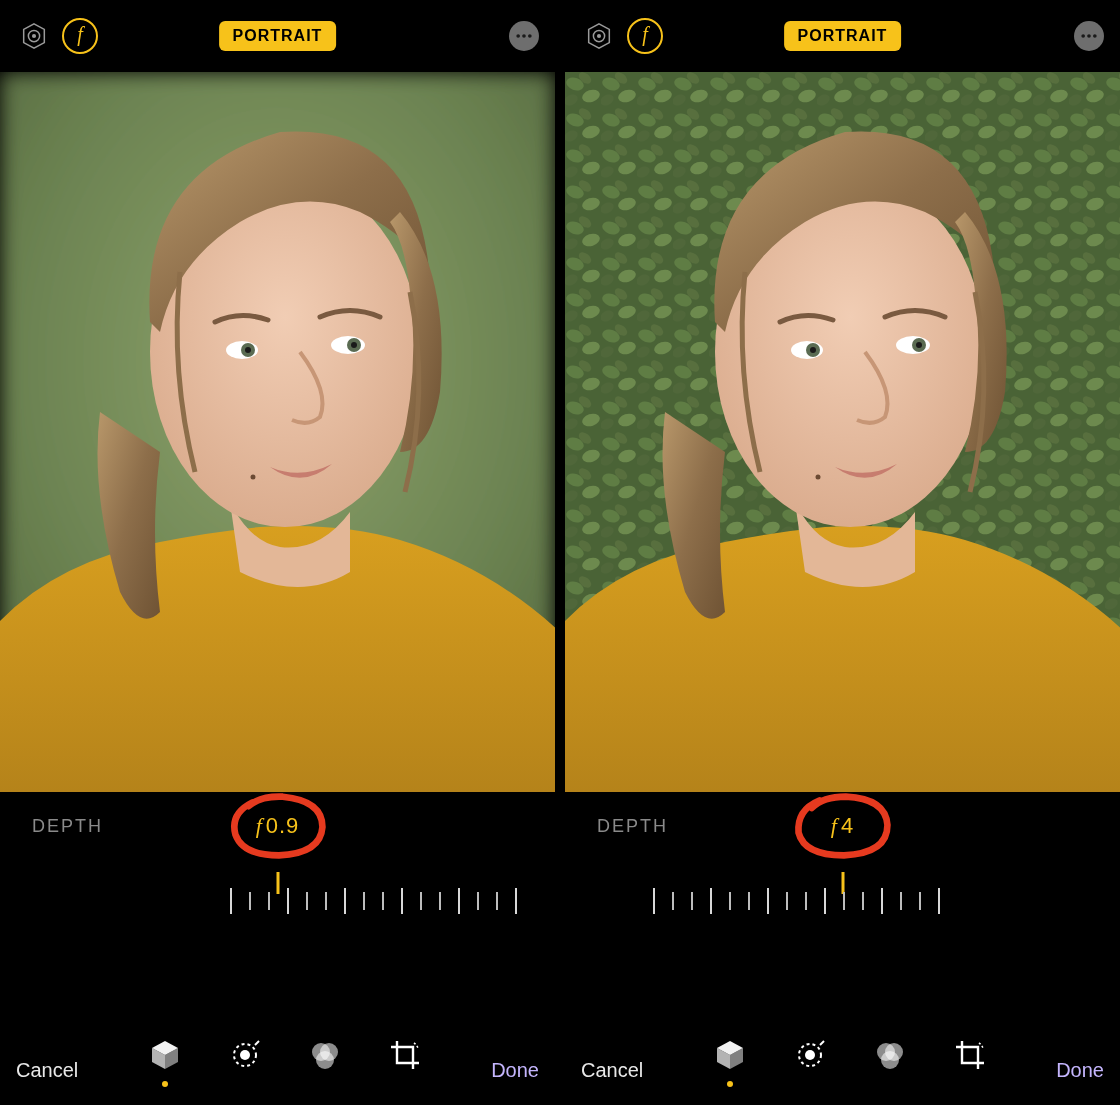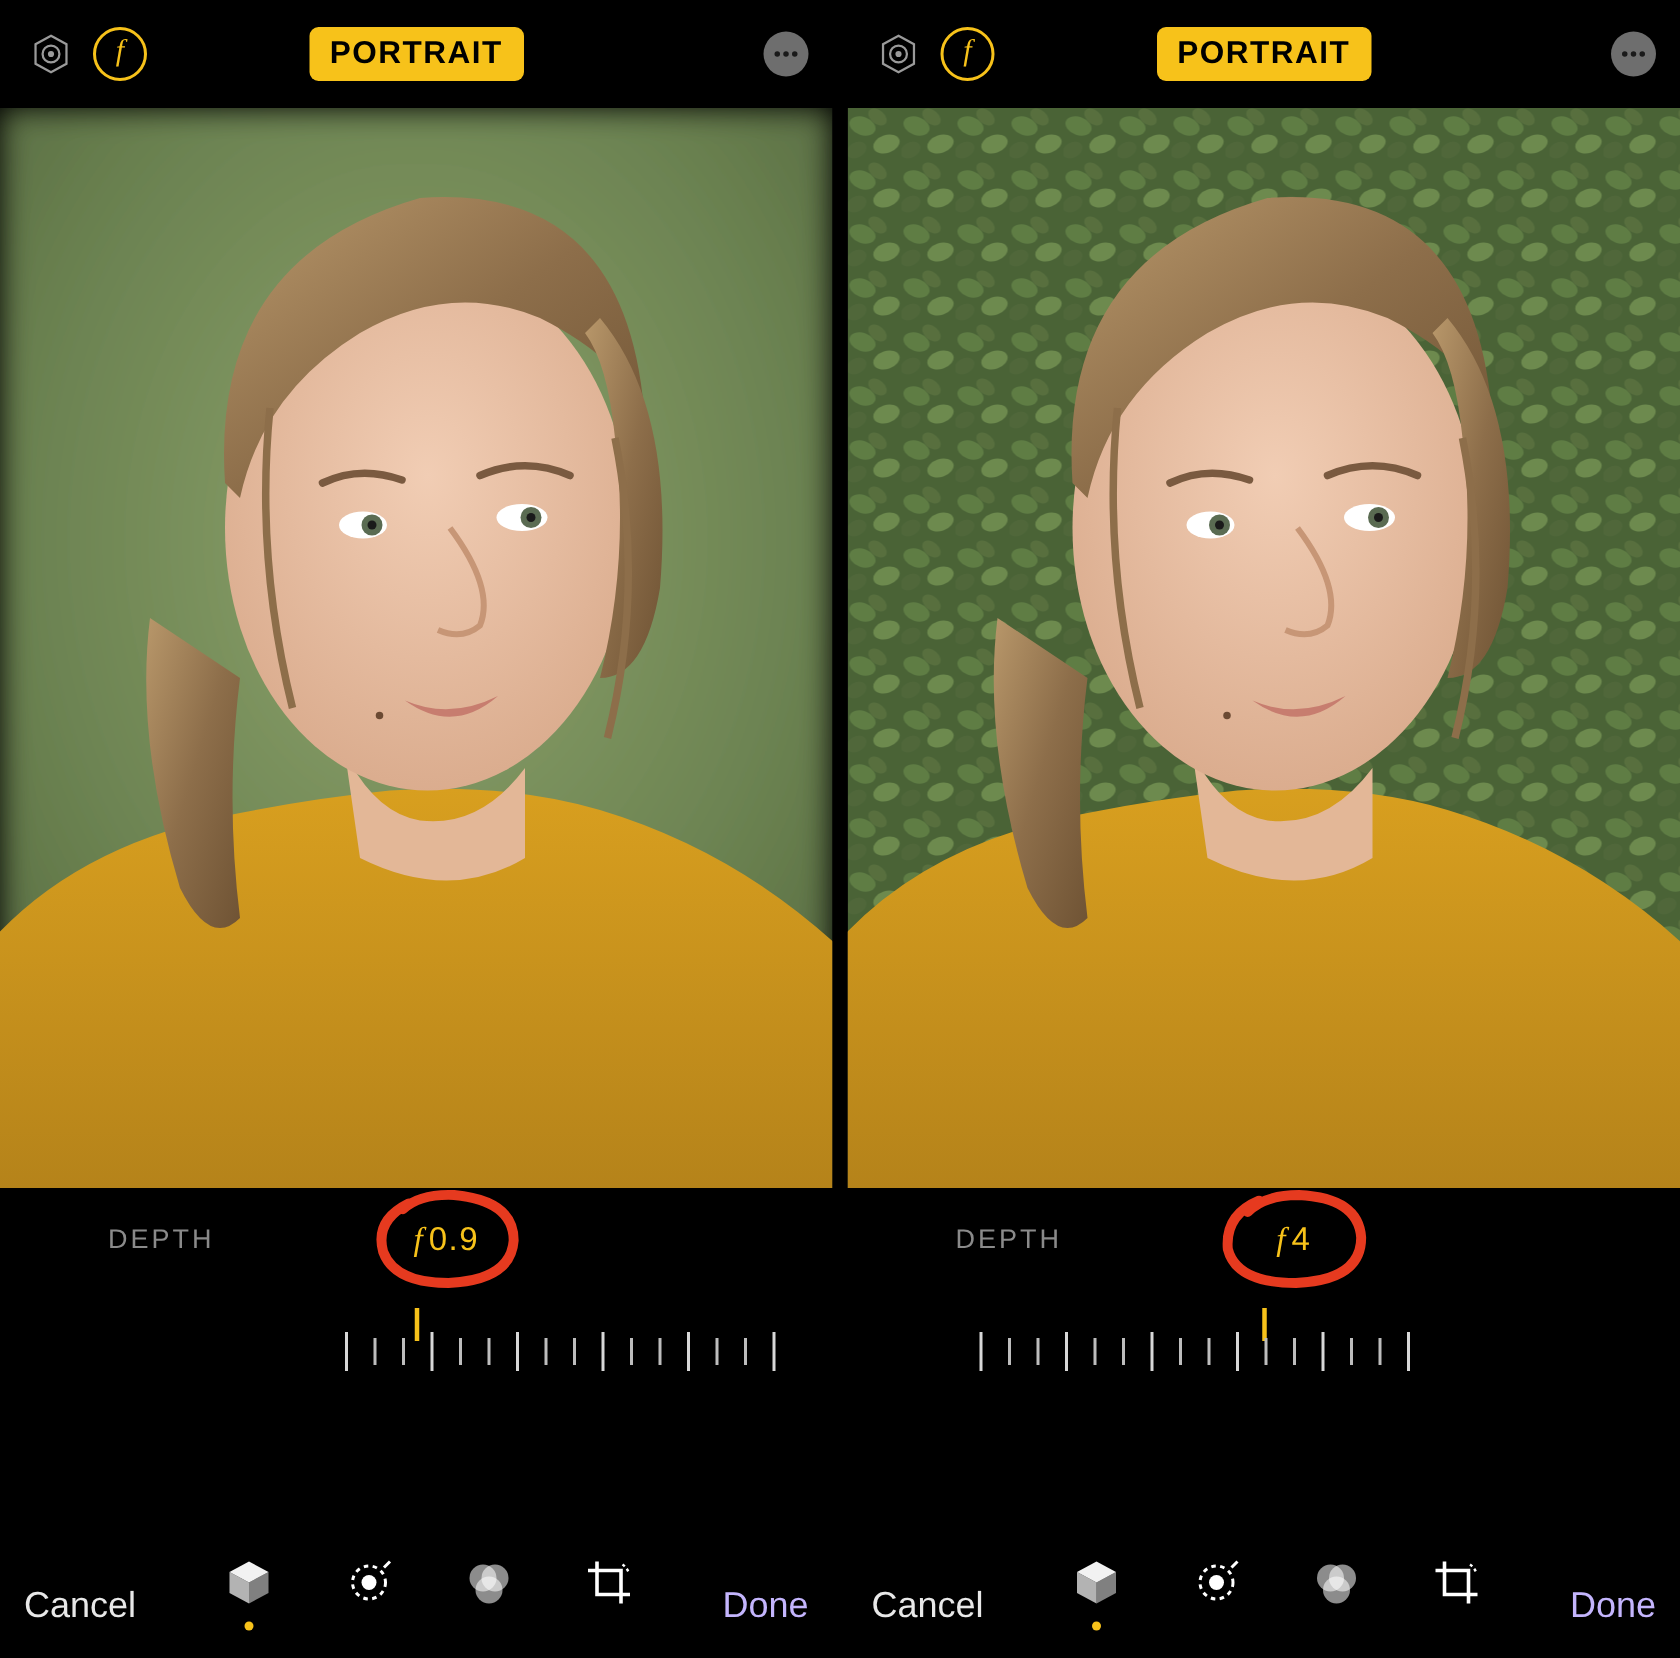--- a/index.html
+++ b/index.html
@@ -55,21 +55,21 @@
     transform: translateY(-2px);
   }
   .mode-pill {
     position: absolute;
     left: 50%;
     transform: translateX(-50%);
     background: #f7c21a;
     color: #000;
     font-weight: 600;
     letter-spacing: 1px;
-    font-size: 21px;
+    font-size: 16px;
     padding: 6px 14px;
     border-radius: 6px;
   }
   .more-icon {
     background: #6e6e6e;
     color: #000;
     width: 30px;
     height: 30px;
   }
   .more-icon svg { width: 20px; height: 20px; }
@@ -79,21 +79,20 @@
     position: relative;
     overflow: hidden;
   }
   .photo-svg { display:block; }
   .depth-row {
     height: 68px;
     display: flex;
     align-items: center;
     padding: 0 32px;
     position: relative;
-    margin-left: 40px;
   }
   .depth-label {
     color: #8a8a8a;
     font-size: 18px;
     letter-spacing: 2px;
     font-weight: 400;
   }
   .aperture-value {
     position: absolute;
     left: 50%;
@@ -147,21 +146,21 @@
   }
   .bottombar {
     height: 100px;
     margin-top: auto;
     display: flex;
     align-items: center;
     justify-content: space-between;
     padding: 0 16px;
   }
   .text-btn {
-    font-size: 24px;
+    font-size: 20px;
     font-weight: 400;
     background: none;
     border: none;
     cursor: pointer;
     margin-top: 31px;
   }
   .cancel-btn { color: #e8e8e8; }
   .done-btn { color: #c4b5fd; font-weight: 500; }
   .tool-icons {
     display: flex;

